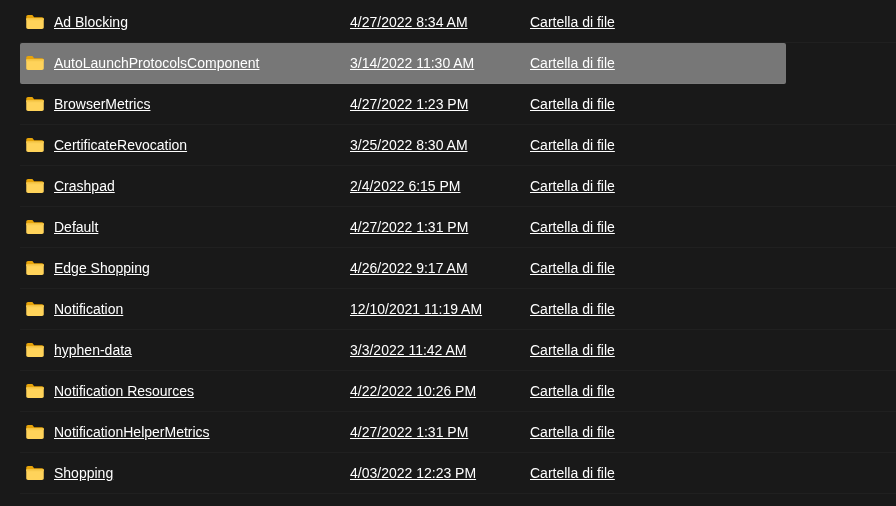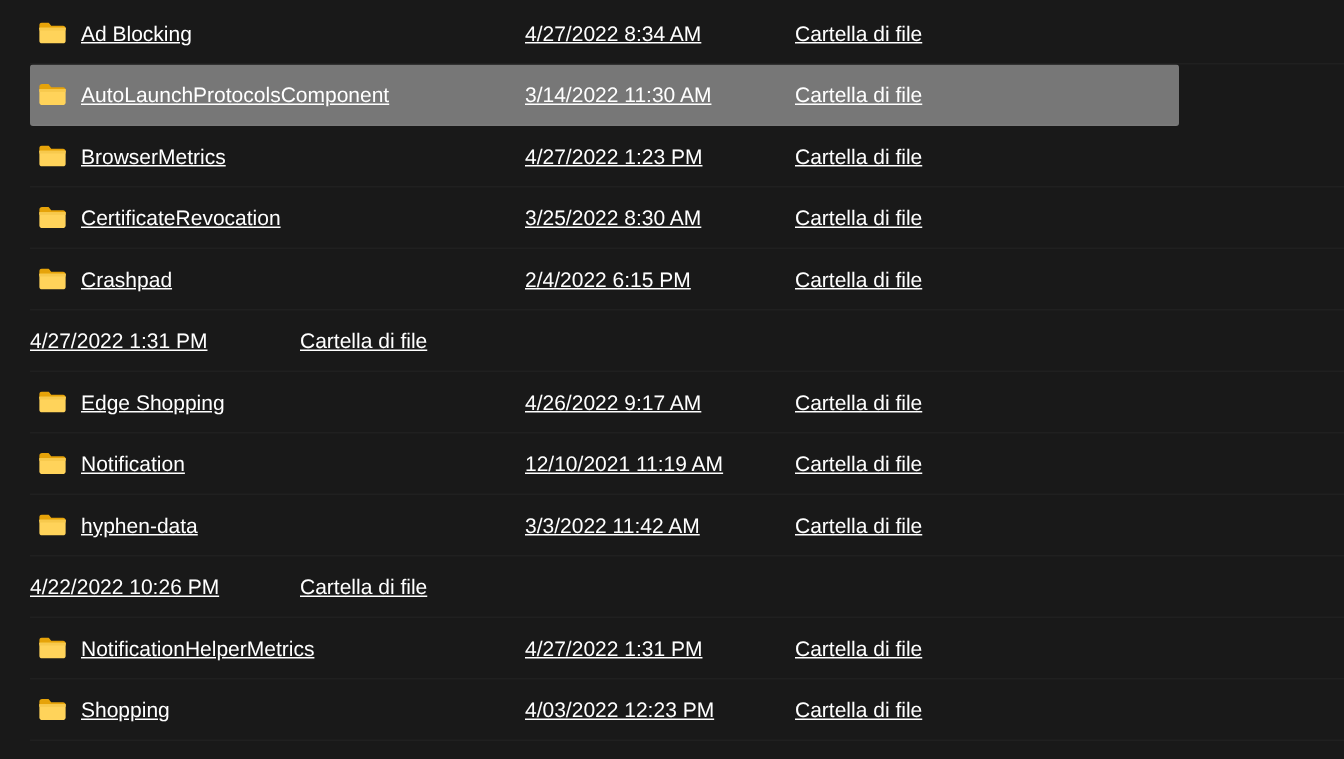--- a/index.html
+++ b/index.html
@@ -129,20 +129,30 @@
             <path d="M0 4 L20 4 L20 14 C20 15.1 19.1 16 18 16 L2 16 C0.9 16 0 15.1 0 14 Z" fill="#ffd35a"></path>
             <path d="M0 4 L20 4 L20 6 L0 6 Z" fill="#f7c94d"></path>
           </svg>
         </span>
         <span class="file-name">Crashpad</span>
       </div>
       <div class="file-date">2/4/2022 6:15 PM</div>
       <div class="file-type">Cartella di file</div>
     </div>
     <div class="file-row">
+      <div class="file-name-cell">
+        <span class="folder-icon">
+          <svg viewBox="0 0 20 16" width="18" height="14">
+            <path d="M0 2 C0 0.9 0.9 0 2 0 L7 0 L9 2.5 L18 2.5 C19.1 2.5 20 3.4 20 4.5 L20 5 L0 5 Z" fill="#e6a309"></path>
+            <path d="M0 4 L20 4 L20 14 C20 15.1 19.1 16 18 16 L2 16 C0.9 16 0 15.1 0 14 Z" fill="#ffd35a"></path>
+            <path d="M0 4 L20 4 L20 6 L0 6 Z" fill="#f7c94d"></path>
+          </svg>
+        </span>
+        <span class="file-name">Default</span>
+      </div>
       <div class="file-date">4/27/2022 1:31 PM</div>
       <div class="file-type">Cartella di file</div>
     </div>
     <div class="file-row">
       <div class="file-name-cell">
         <span class="folder-icon">
           <svg viewBox="0 0 20 16" width="18" height="14">
             <path d="M0 2 C0 0.9 0.9 0 2 0 L7 0 L9 2.5 L18 2.5 C19.1 2.5 20 3.4 20 4.5 L20 5 L0 5 Z" fill="#e6a309"></path>
             <path d="M0 4 L20 4 L20 14 C20 15.1 19.1 16 18 16 L2 16 C0.9 16 0 15.1 0 14 Z" fill="#ffd35a"></path>
             <path d="M0 4 L20 4 L20 6 L0 6 Z" fill="#f7c94d"></path>
@@ -175,20 +185,30 @@
             <path d="M0 4 L20 4 L20 14 C20 15.1 19.1 16 18 16 L2 16 C0.9 16 0 15.1 0 14 Z" fill="#ffd35a"></path>
             <path d="M0 4 L20 4 L20 6 L0 6 Z" fill="#f7c94d"></path>
           </svg>
         </span>
         <span class="file-name">hyphen-data</span>
       </div>
       <div class="file-date">3/3/2022 11:42 AM</div>
       <div class="file-type">Cartella di file</div>
     </div>
     <div class="file-row">
+      <div class="file-name-cell">
+        <span class="folder-icon">
+          <svg viewBox="0 0 20 16" width="18" height="14">
+            <path d="M0 2 C0 0.9 0.9 0 2 0 L7 0 L9 2.5 L18 2.5 C19.1 2.5 20 3.4 20 4.5 L20 5 L0 5 Z" fill="#e6a309"></path>
+            <path d="M0 4 L20 4 L20 14 C20 15.1 19.1 16 18 16 L2 16 C0.9 16 0 15.1 0 14 Z" fill="#ffd35a"></path>
+            <path d="M0 4 L20 4 L20 6 L0 6 Z" fill="#f7c94d"></path>
+          </svg>
+        </span>
+        <span class="file-name">Notification Resources</span>
+      </div>
       <div class="file-date">4/22/2022 10:26 PM</div>
       <div class="file-type">Cartella di file</div>
     </div>
     <div class="file-row">
       <div class="file-name-cell">
         <span class="folder-icon">
           <svg viewBox="0 0 20 16" width="18" height="14">
             <path d="M0 2 C0 0.9 0.9 0 2 0 L7 0 L9 2.5 L18 2.5 C19.1 2.5 20 3.4 20 4.5 L20 5 L0 5 Z" fill="#e6a309"></path>
             <path d="M0 4 L20 4 L20 14 C20 15.1 19.1 16 18 16 L2 16 C0.9 16 0 15.1 0 14 Z" fill="#ffd35a"></path>
             <path d="M0 4 L20 4 L20 6 L0 6 Z" fill="#f7c94d"></path>

